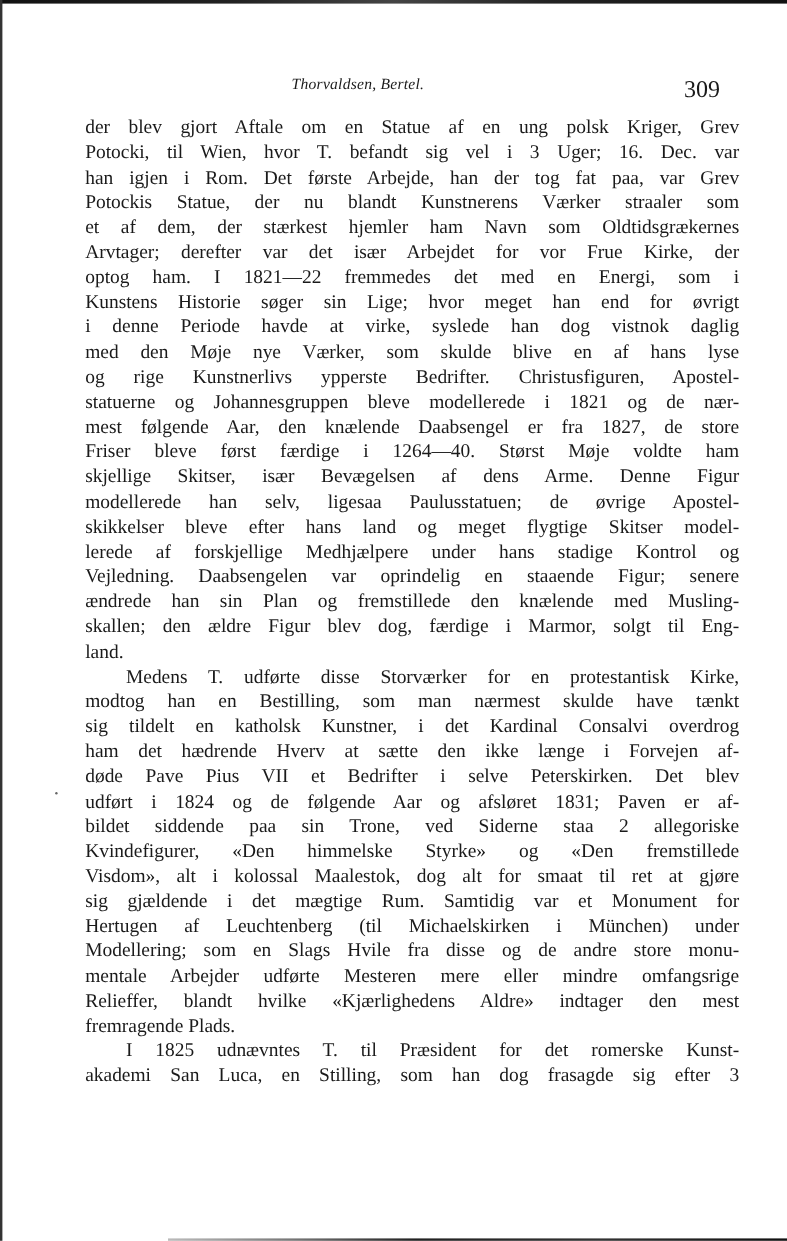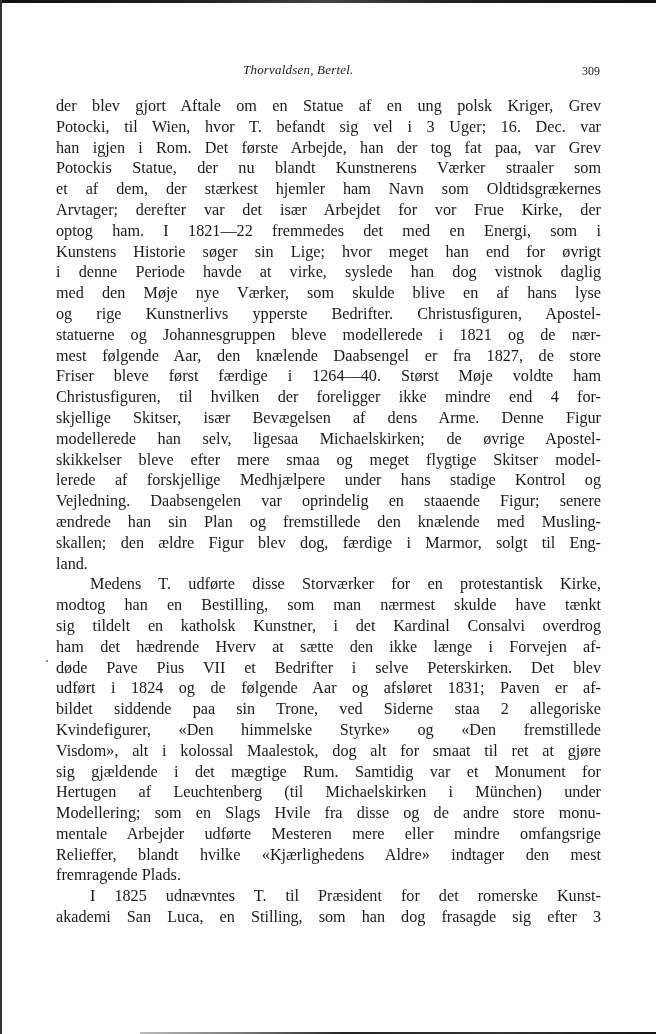--- a/index.html
+++ b/index.html
@@ -46,25 +46,25 @@
       top: 0;
       font-style: italic;
       font-size: 13px;
       letter-spacing: 0.2px;
       margin-left: 11px;
     }
     .page-number {
       position: absolute;
       right: 5px;
       top: 2px;
-      font-size: 12px;
+      font-size: 20px;
     }
     .text-block {
       position: absolute;
-      left: 56px;
+      left: 71px;
       top: 96px;
       width: 545px;
     }
     .line {
       font-size: 16.2px;
       line-height: 20.8px;
       height: 20.8px;
       white-space: nowrap;
       text-align: justify;
       text-align-last: justify;
@@ -107,24 +107,23 @@
   <div class="line">et af dem, der stærkest hjemler ham Navn som Oldtidsgrækernes</div>
   <div class="line">Arvtager; derefter var det især Arbejdet for vor Frue Kirke, der</div>
   <div class="line">optog ham.  I 1821—22 fremmedes det med en Energi, som i</div>
   <div class="line">Kunstens Historie søger sin Lige; hvor meget han end for øvrigt</div>
   <div class="line">i denne Periode havde at virke, syslede han dog vistnok daglig</div>
   <div class="line">med den Møje nye Værker, som skulde blive en af hans lyse</div>
   <div class="line">og rige Kunstnerlivs ypperste Bedrifter.  Christusfiguren, Apostel-</div>
   <div class="line">statuerne og Johannesgruppen bleve modellerede i 1821 og de nær-</div>
   <div class="line">mest følgende Aar, den knælende Daabsengel er fra 1827, de store</div>
   <div class="line">Friser bleve først færdige i 1264—40.  Størst Møje voldte ham</div>
-  <div class="line">Christusfiguren, til hvilken der foreligger ikke mindre end 4 for-</div>
   <div class="line">skjellige Skitser, især Bevægelsen af dens Arme.  Denne Figur</div>
-  <div class="line">modellerede han selv, ligesaa Michaelskirken; de øvrige Apostel-</div>
-  <div class="line">skikkelser bleve efter mere smaa og meget flygtige Skitser model-</div>
+  <div class="line">modellerede han selv, ligesaa Paulusstatuen; de øvrige Apostel-</div>
+  <div class="line">skikkelser bleve efter hans land og meget flygtige Skitser model-</div>
   <div class="line">lerede af forskjellige Medhjælpere under hans stadige Kontrol og</div>
   <div class="line">Vejledning.  Daabsengelen var oprindelig en staaende Figur; senere</div>
   <div class="line">ændrede han sin Plan og fremstillede den knælende med Musling-</div>
   <div class="line">skallen; den ældre Figur blev dog, færdige i Marmor, solgt til Eng-</div>
   <div class="line last">land.</div>
   <div class="line indent">Medens T. udførte disse Storværker for en protestantisk Kirke,</div>
   <div class="line">modtog han en Bestilling, som man nærmest skulde have tænkt</div>
   <div class="line">sig tildelt en katholsk Kunstner, i det Kardinal Consalvi overdrog</div>
   <div class="line">ham det hædrende Hverv at sætte den ikke længe i Forvejen af-</div>
   <div class="line">døde Pave Pius VII et Bedrifter i selve Peterskirken.  Det blev</div>

